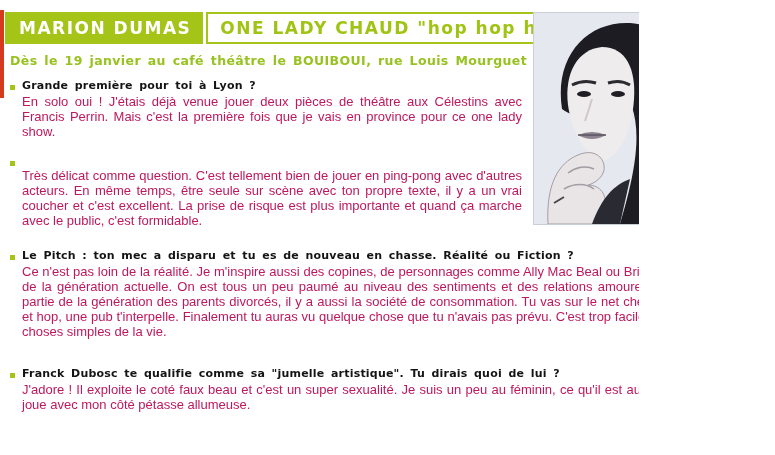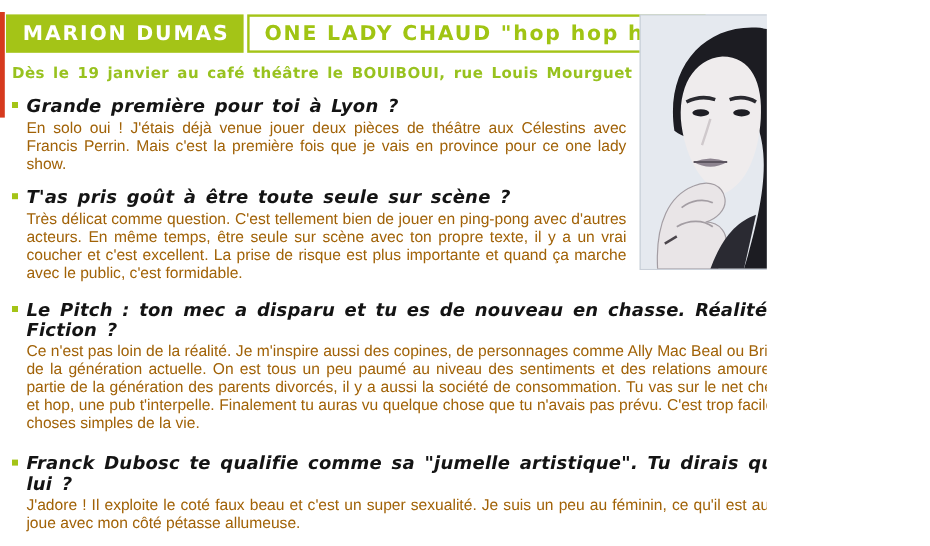--- a/index.html
+++ b/index.html
@@ -26,27 +26,27 @@
     font-family:"DejaVu Sans", sans-serif;
   }
 
   .qa { position:absolute; left:10px; }
   .qa-narrow { width:512px; }
   .qa-wide   { width:708px; }
   .q0 { top:80px; }
   .q1 { top:156px; }
   .q2 { top:250px; }
   .q3 { top:333px; }
-  .q4 { top:378px; }
+  .q4 { top:368px; }
 
   .question { display:flex; align-items:flex-start; gap:7px; color:#141414;
-    font-weight:bold; font-size:15px; letter-spacing:0.2px; word-spacing:2.5px;
-    font-family:"DejaVu Sans", sans-serif; line-height:1.1;font-style:italic; }
+    font-weight:bold; font-size:11px; letter-spacing:0.2px; word-spacing:2.5px;
+    font-family:"DejaVu Sans", sans-serif; line-height:1.1; }
   .bullet { flex:0 0 auto; width:5px; height:5px; background:#a4c417; margin-top:5px; }
-  .answer { margin-left:12px; margin-top:2px; color:#a16207; font-size:13px;
+  .answer { margin-left:12px; margin-top:2px; color:#be185d; font-size:13px;
     line-height:1.16; text-align:justify; }
 
   .photo {
     position:absolute; left:533px; top:12px; width:176px; height:211px;
     border:1px solid #c9cfd8; background:#e6eaf0;
   }
   .photo svg { display:block; }
 
   .freesh {
     position:absolute; left:726px; top:316px; width:40px; height:104px;
@@ -76,21 +76,20 @@
     <div class="question">
       <span class="bullet"></span>
       <span>Grande première pour toi à Lyon ?</span>
     </div>
     <div class="answer">En solo oui ! J'étais déjà venue jouer deux pièces de théâtre aux Célestins avec Francis Perrin. Mais c'est la première fois que je vais en province pour ce one lady show.</div>
   </div>
 
   <div class="qa qa-narrow q1">
     <div class="question">
       <span class="bullet"></span>
-      <span>T'as pris goût à être toute seule sur scène ?</span>
     </div>
     <div class="answer">Très délicat comme question. C'est tellement bien de jouer en ping-pong avec d'autres acteurs. En même temps, être seule sur scène avec ton propre texte, il y a un vrai coucher et c'est excellent. La prise de risque est plus importante et quand ça marche avec le public, c'est formidable.</div>
   </div>
 
   <div class="qa qa-wide q2">
     <div class="question">
       <span class="bullet"></span>
       <span>Le Pitch : ton mec a disparu et tu es de nouveau en chasse. Réalité ou Fiction ?</span>
     </div>
     <div class="answer">Ce n'est pas loin de la réalité. Je m'inspire aussi des copines, de personnages comme Ally Mac Beal ou Bridget Jones et de la génération actuelle. On est tous un peu paumé au niveau des sentiments et des relations amoureuses. On fait partie de la génération des parents divorcés, il y a aussi la société de consommation. Tu vas sur le net chercher un truc  et hop, une pub t'interpelle. Finalement tu auras vu quelque chose que tu n'avais pas prévu. C'est trop facile d'oublier les choses simples de la vie.</div>

